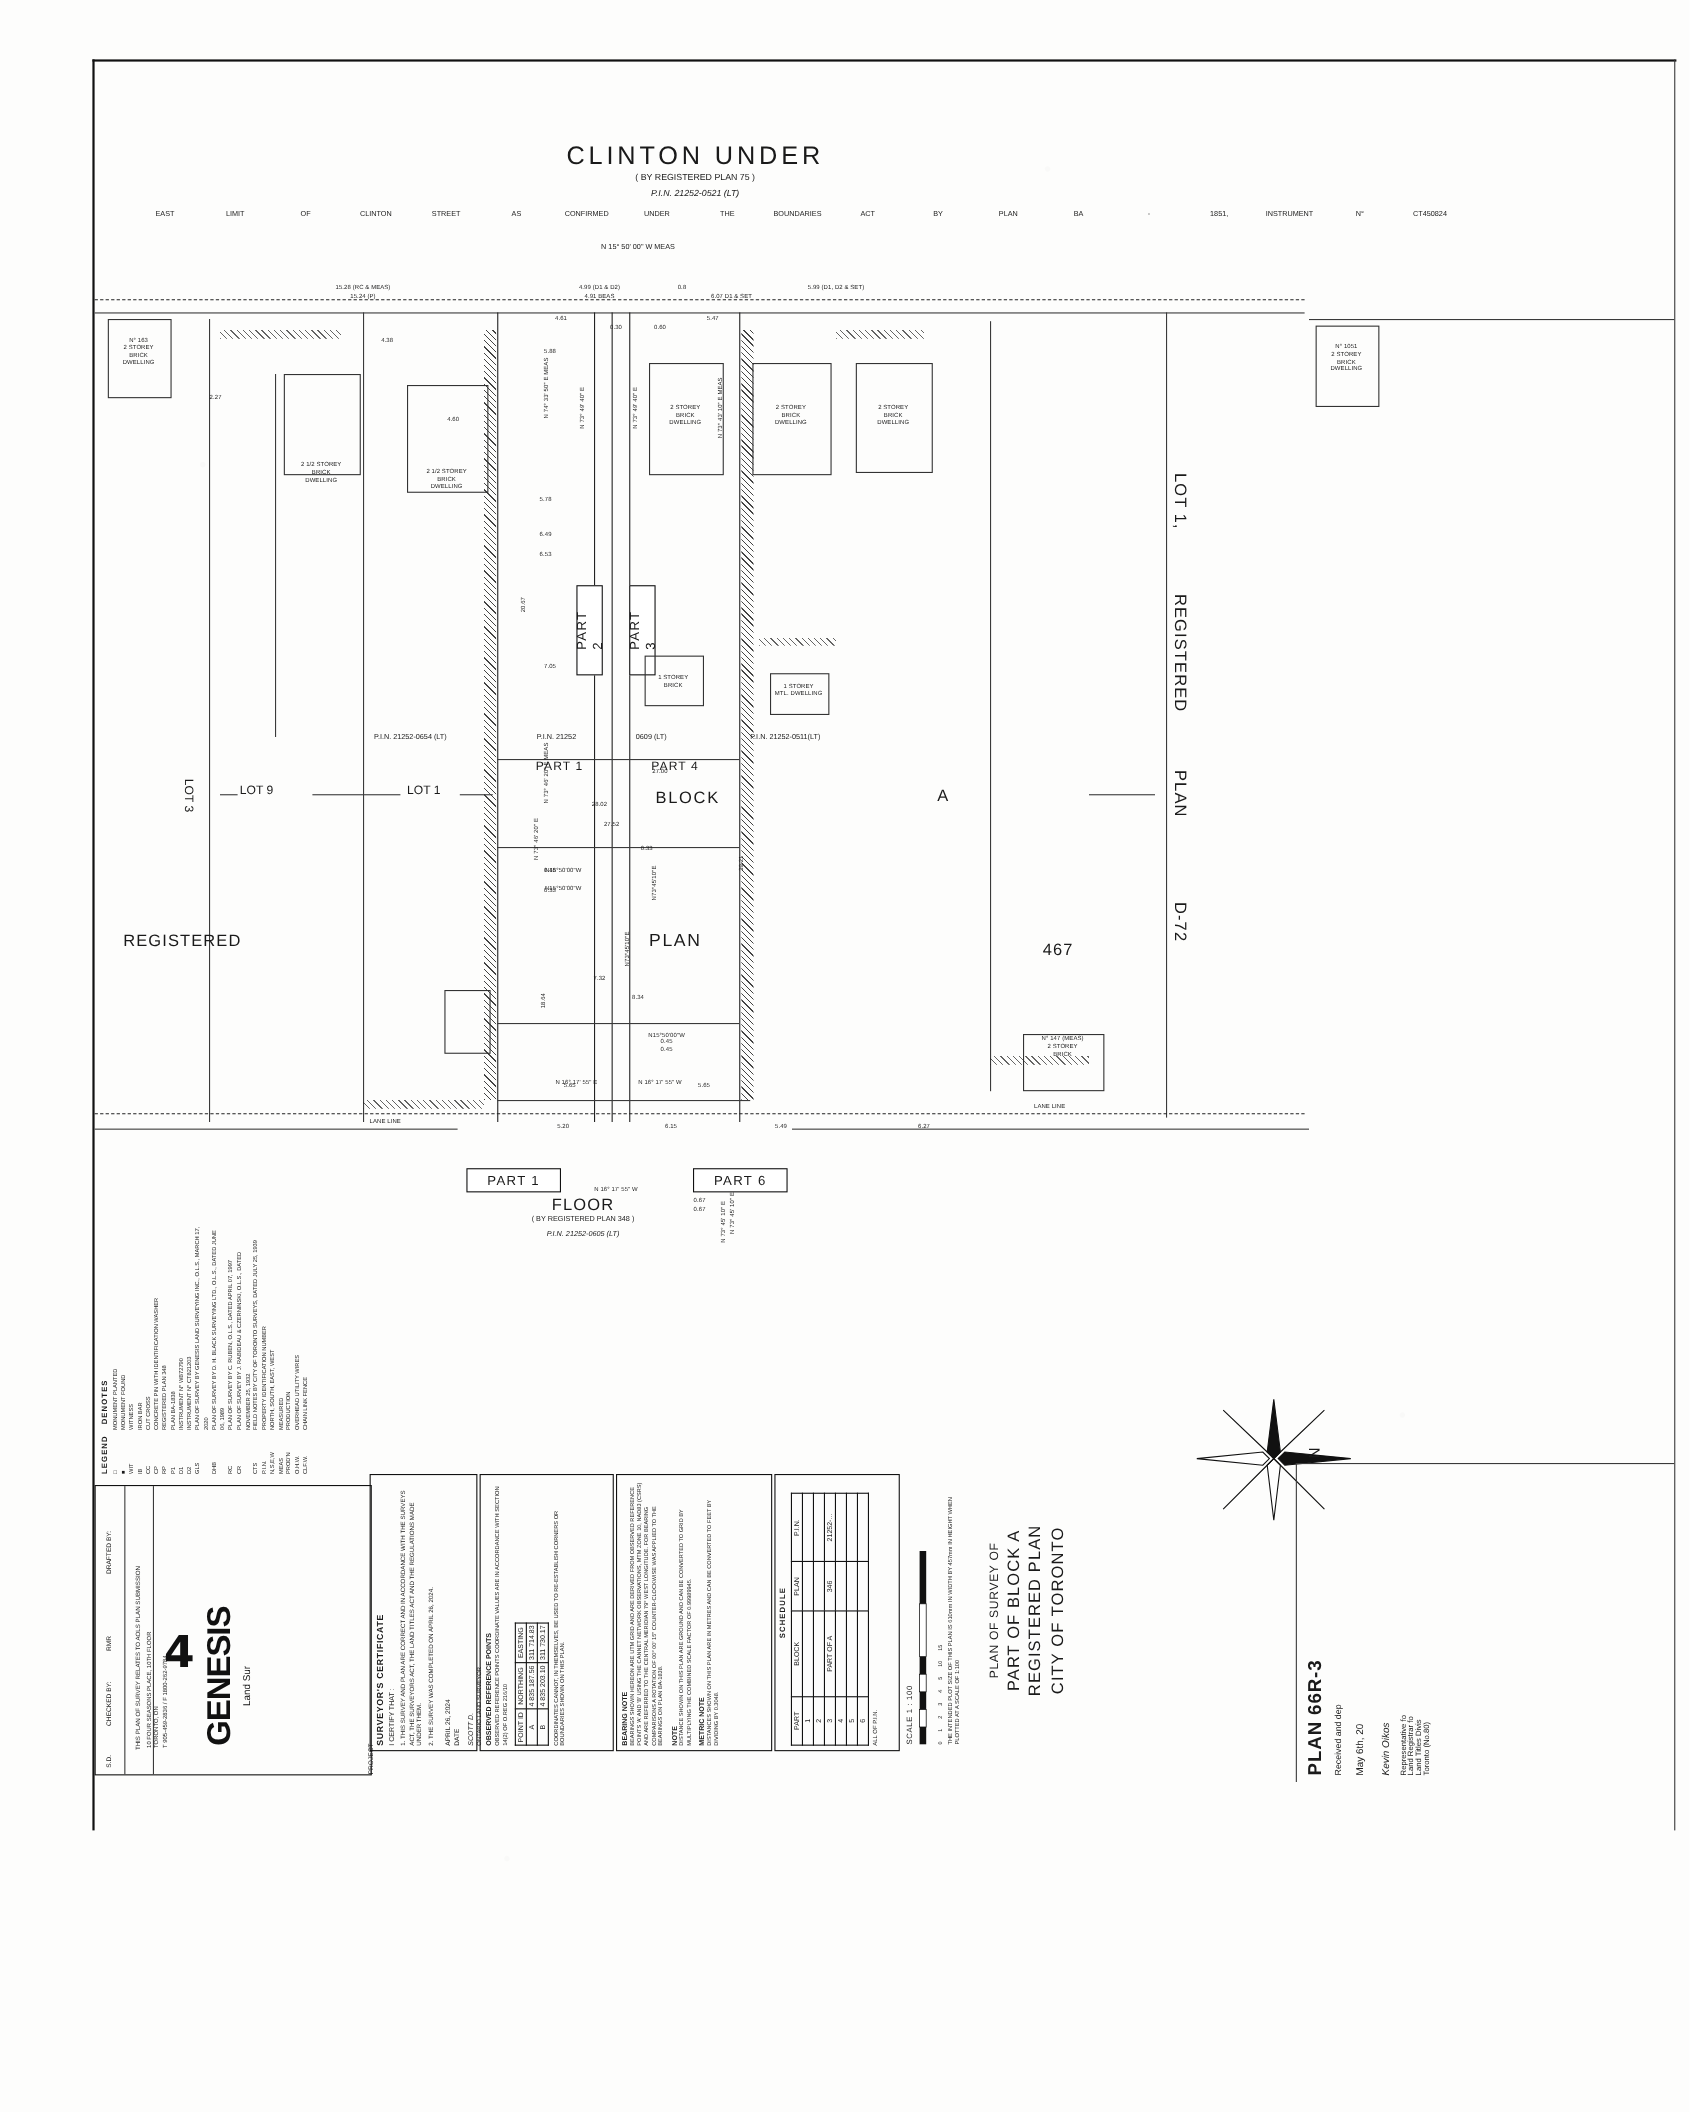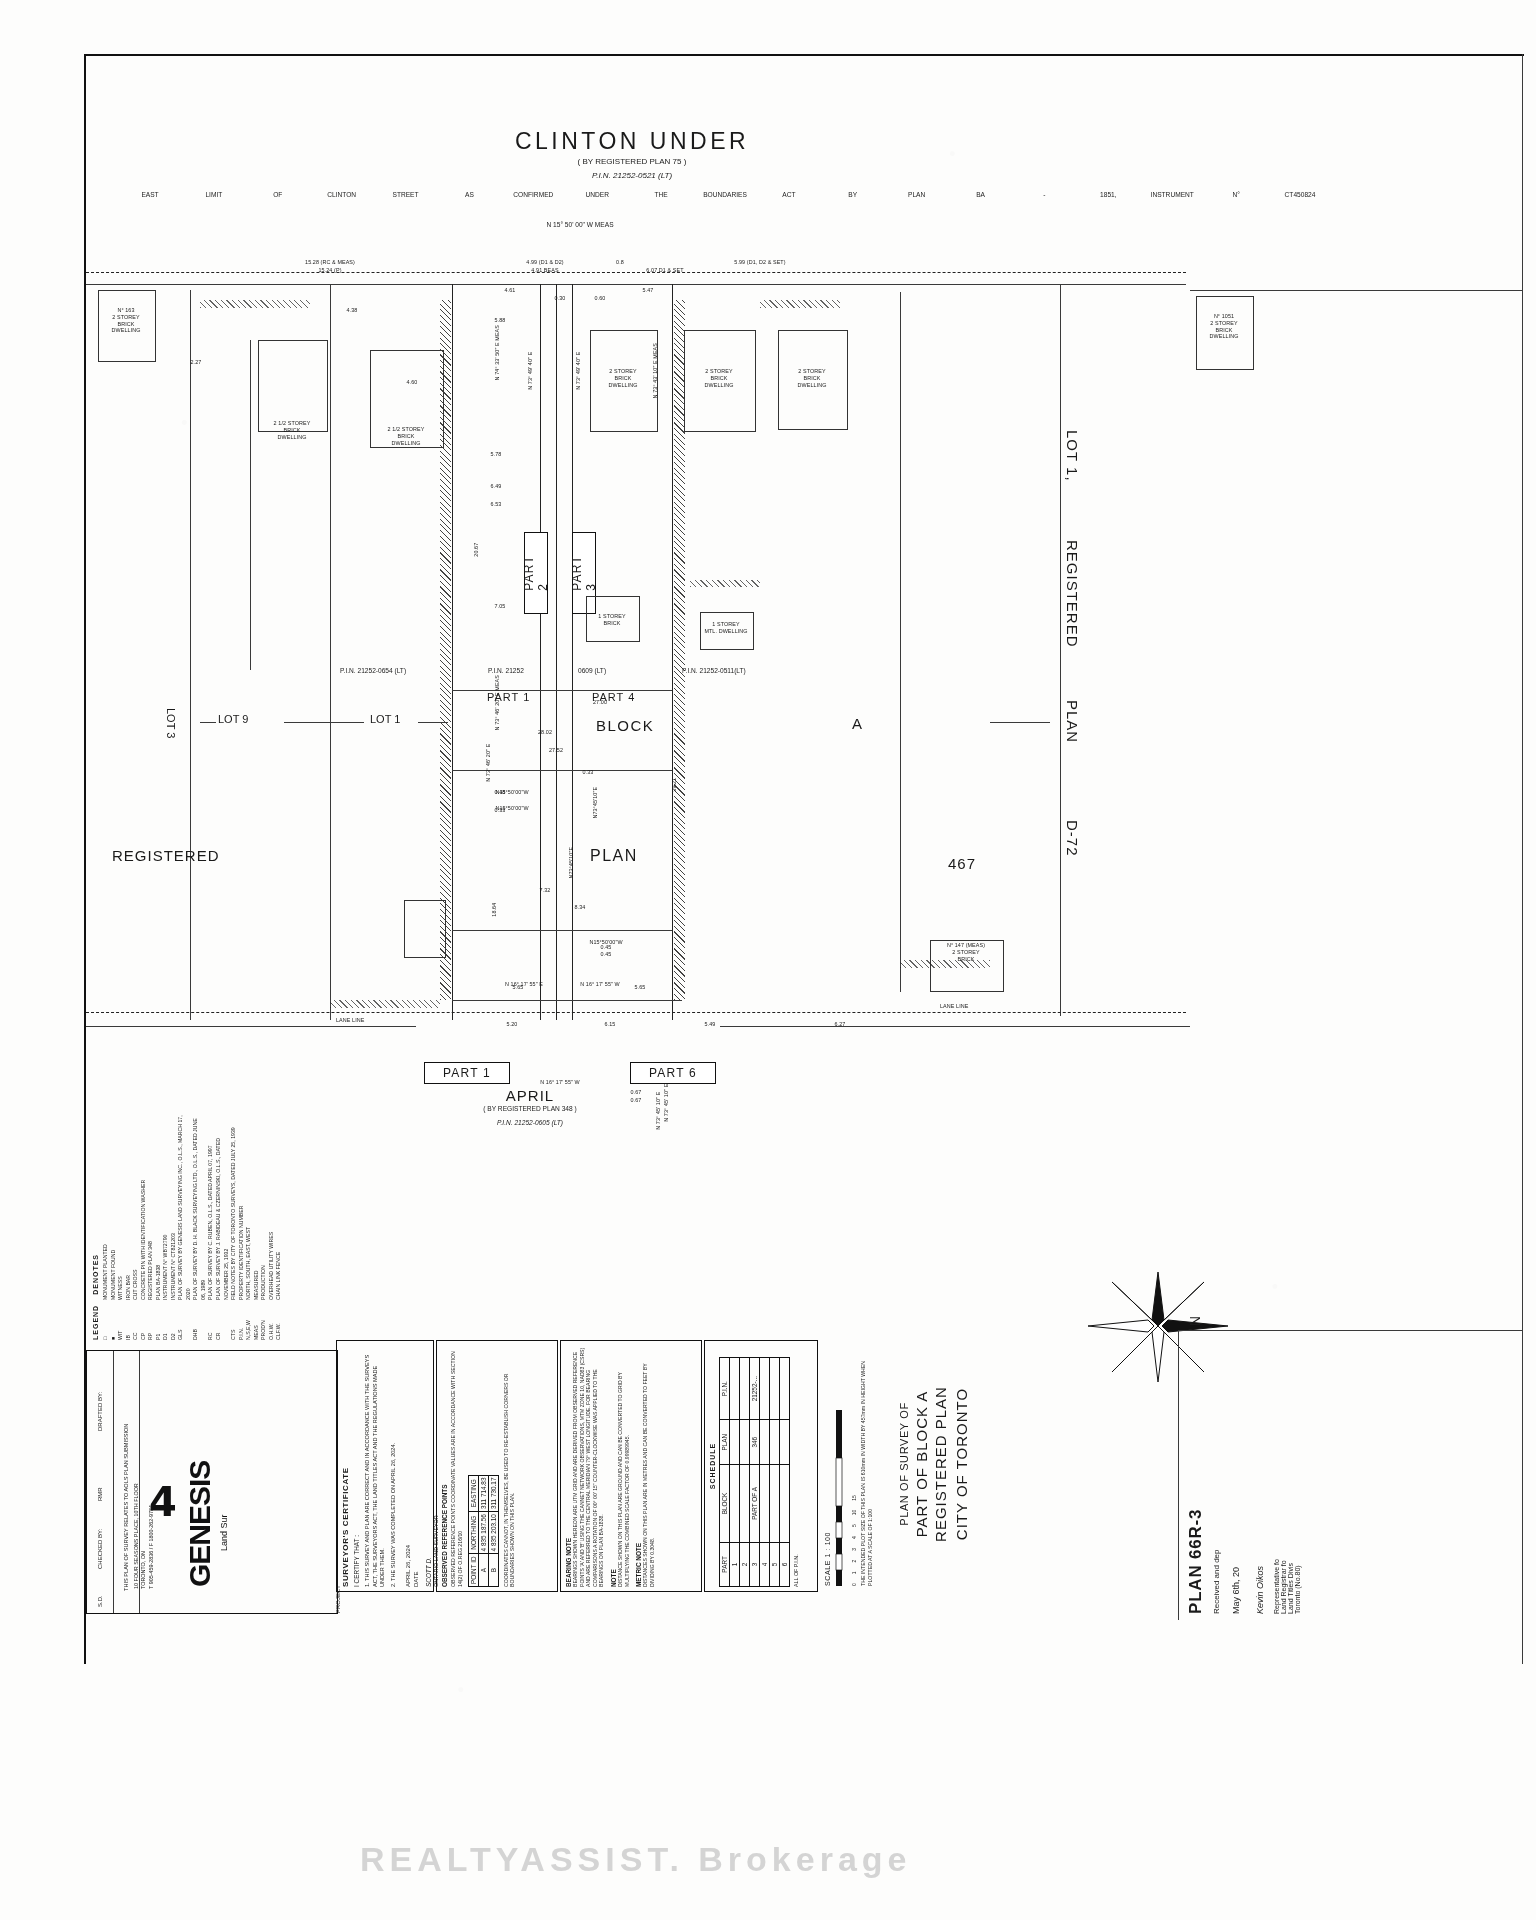--- a/index.html
+++ b/index.html
@@ -220,21 +220,21 @@
   <div class="hatch" style="left:900px;top:960px;width:90px;height:8px;opacity:.7;"></div>
   <div class="hatch" style="left:330px;top:1000px;width:110px;height:8px;opacity:.7;"></div>
   <div class="hatch" style="left:200px;top:300px;width:110px;height:8px;opacity:.7;"></div>
 
   <div class="h dash" style="left:86px;top:1012px;width:1100px;"></div>
   <div class="h hthin" style="left:86px;top:1026px;width:330px;"></div>
   <div class="h hthin" style="left:720px;top:1026px;width:470px;"></div>
   <div class="t xs" style="left:336px;top:1018px;">LANE  LINE</div>
   <div class="t xs" style="left:940px;top:1004px;">LANE  LINE</div>
 
-  <div class="t xl ctr" style="left:530px;top:1088px;">APRIL</div>
+  <div class="t xl ctr" style="left:530px;top:1088px;">FLOOR</div>
   <div class="t s ctr" style="left:530px;top:1106px;">( BY REGISTERED PLAN 348 )</div>
   <div class="t s ctr" style="left:530px;top:1120px;font-style:italic;">P.I.N.  21252-0605 (LT)</div>
 
   <div id="dims">
       <div class="t xs" style="left: 510px; top: 288px; transform: translateX(-50%);">4.61</div>
       <div class="t xs" style="left: 560px; top: 296px; transform: translateX(-50%);">0.30</div>
       <div class="t xs" style="left: 600px; top: 296px; transform: translateX(-50%);">0.60</div>
       <div class="t xs" style="left: 648px; top: 288px; transform: translateX(-50%);">5.47</div>
       <div class="t xs" style="left: 500px; top: 318px; transform: translateX(-50%);">5.88</div>
       <div class="t xs" style="left: 412px; top: 380px; transform: translateX(-50%);">4.60</div>
@@ -576,16 +576,15 @@
 
     <div style="position:absolute;left:10px;top:80px;transform:rotate(-90deg);transform-origin:0 0;font-size:6px;">DRAFTED BY:</div>
     <div style="position:absolute;left:10px;top:150px;transform:rotate(-90deg);transform-origin:0 0;font-size:6px;">RMR</div>
     <div style="position:absolute;left:10px;top:218px;transform:rotate(-90deg);transform-origin:0 0;font-size:6px;">CHECKED BY:</div>
     <div style="position:absolute;left:10px;top:256px;transform:rotate(-90deg);transform-origin:0 0;font-size:6px;">S.D.</div>
     <div style="position:absolute;left:36px;top:240px;transform:rotate(-90deg);transform-origin:0 0;font-size:5.6px;
                 width:230px;white-space:normal;line-height:1.3;">THIS PLAN OF SURVEY RELATES TO AOLS PLAN SUBMISSION</div>
     <div style="position:absolute;left:248px;top:262px;transform:rotate(-90deg);transform-origin:0 0;font-size:6px;">PROJECT</div>
   </div>
 
-  <div class="wm">REALTYASSIST. Brokerage</div>
 
   <div id="grain"></div>
 </div>
 
 </body></html>

